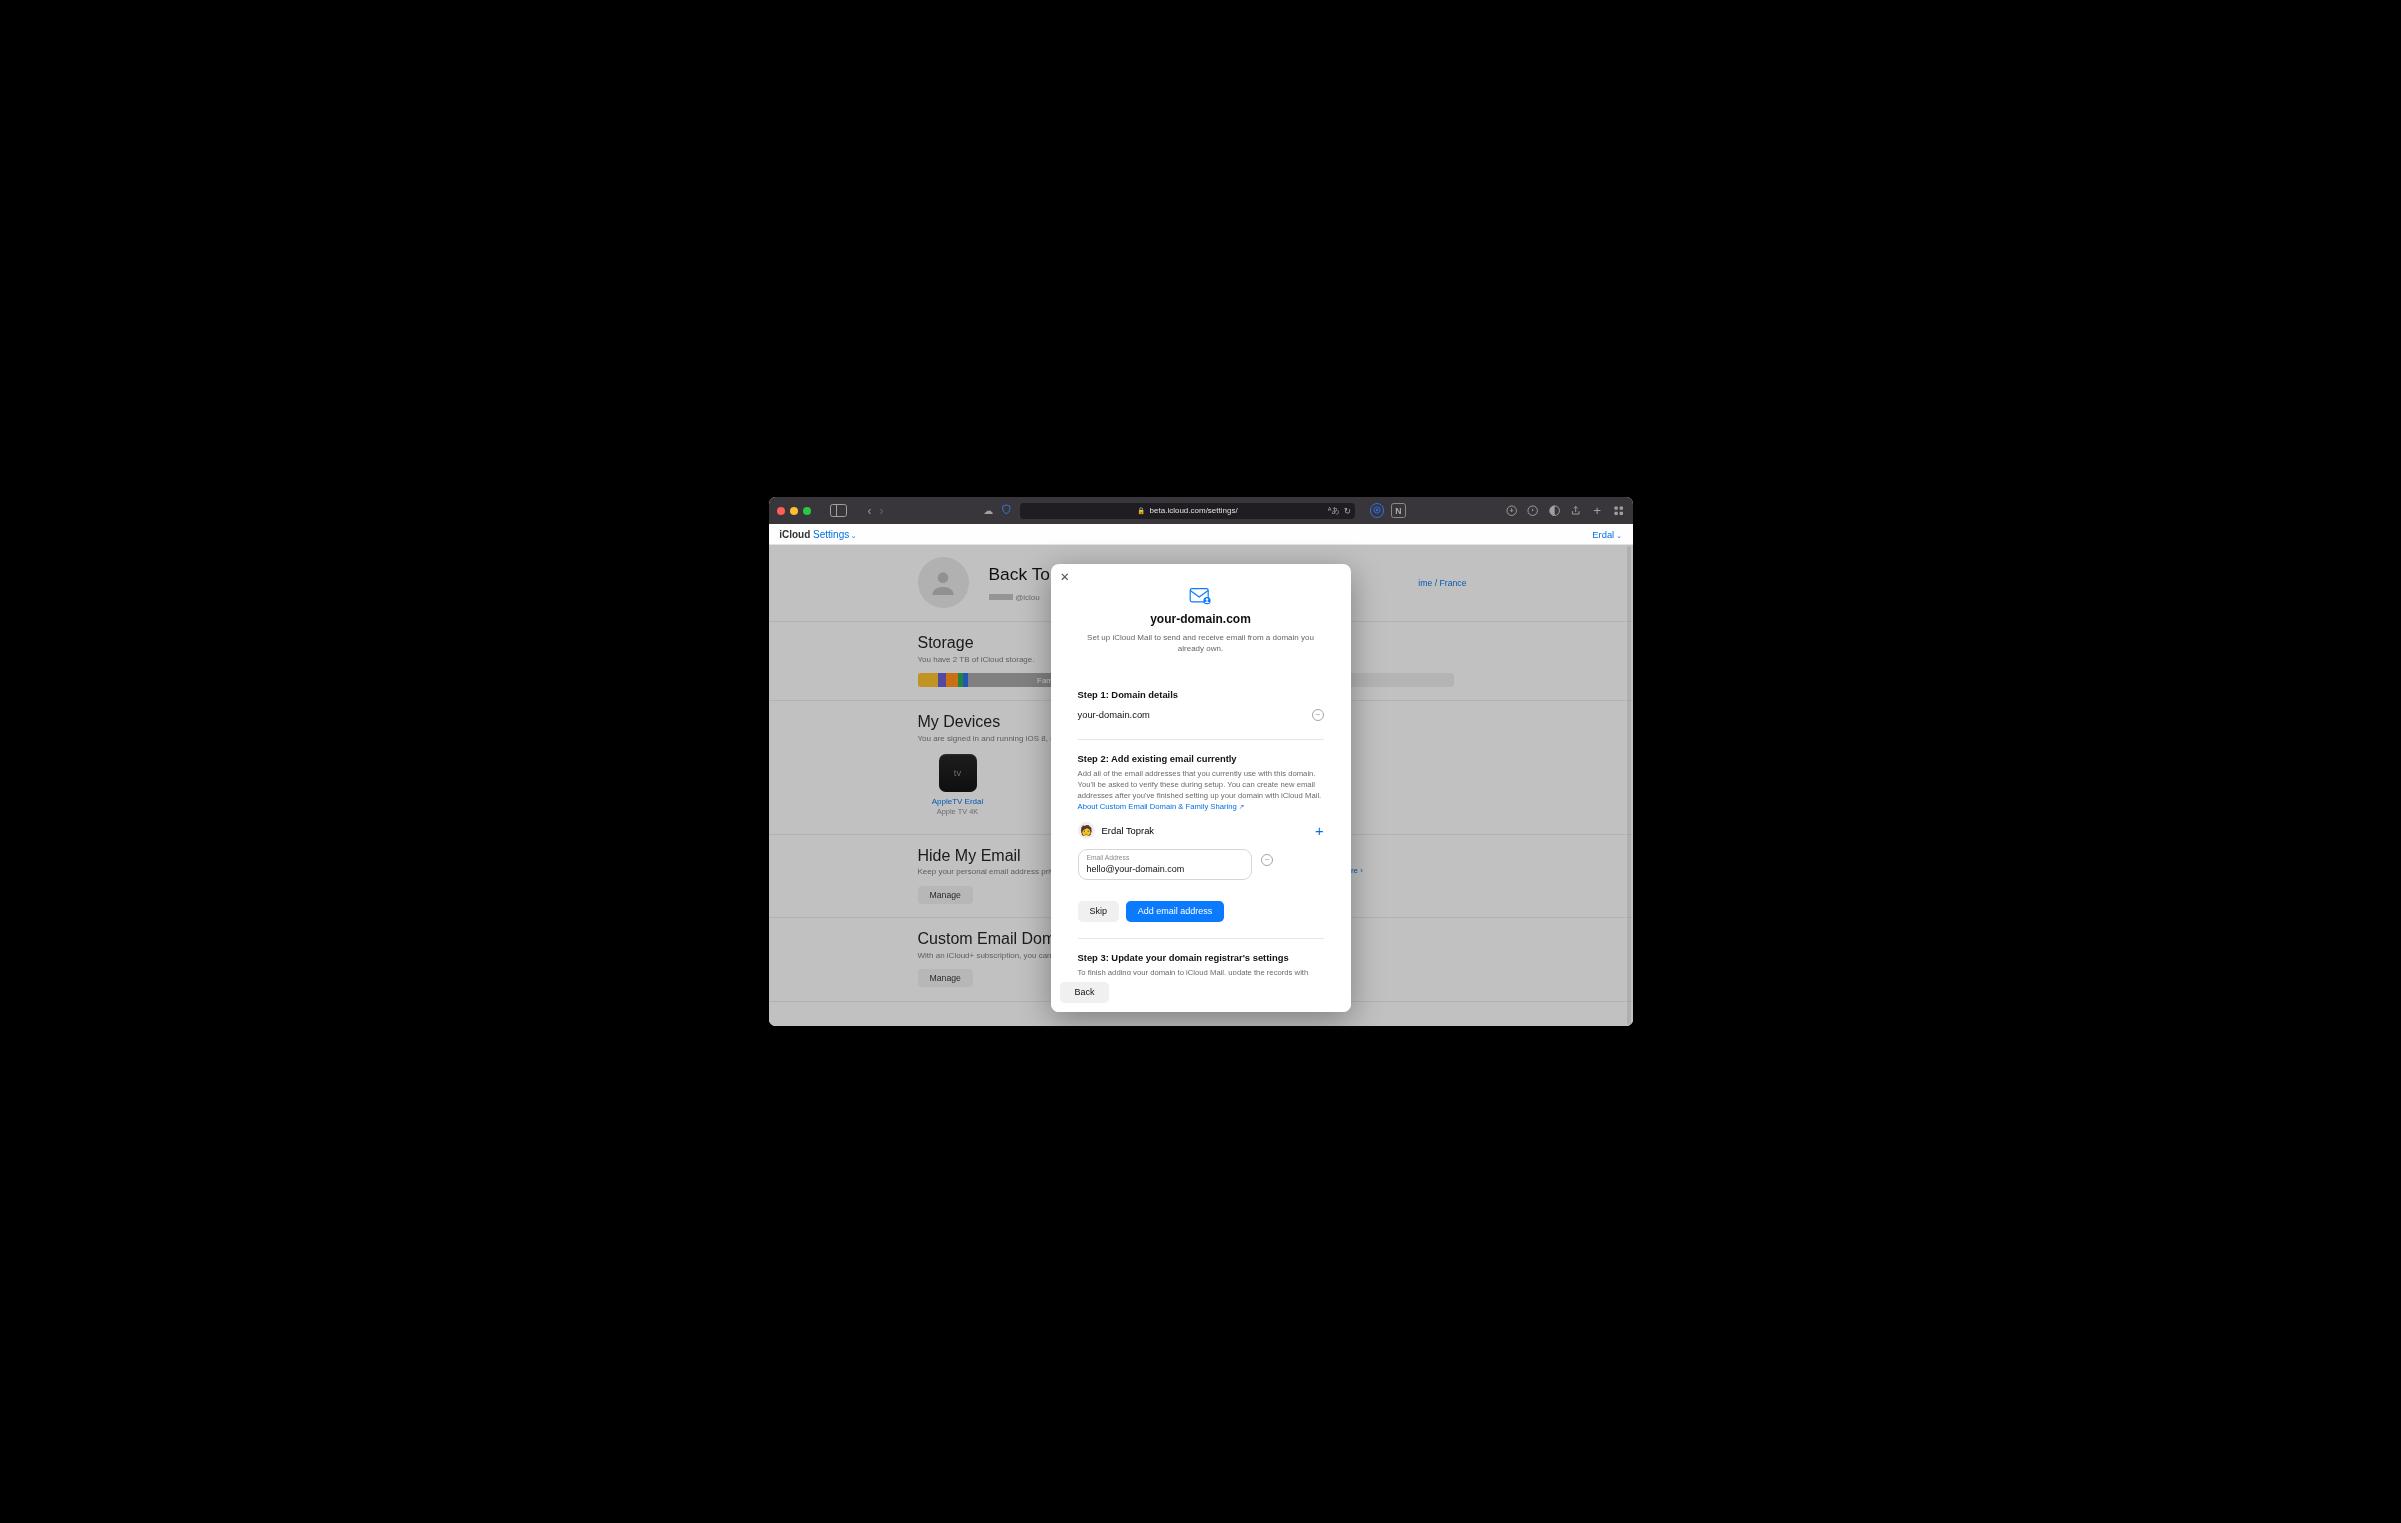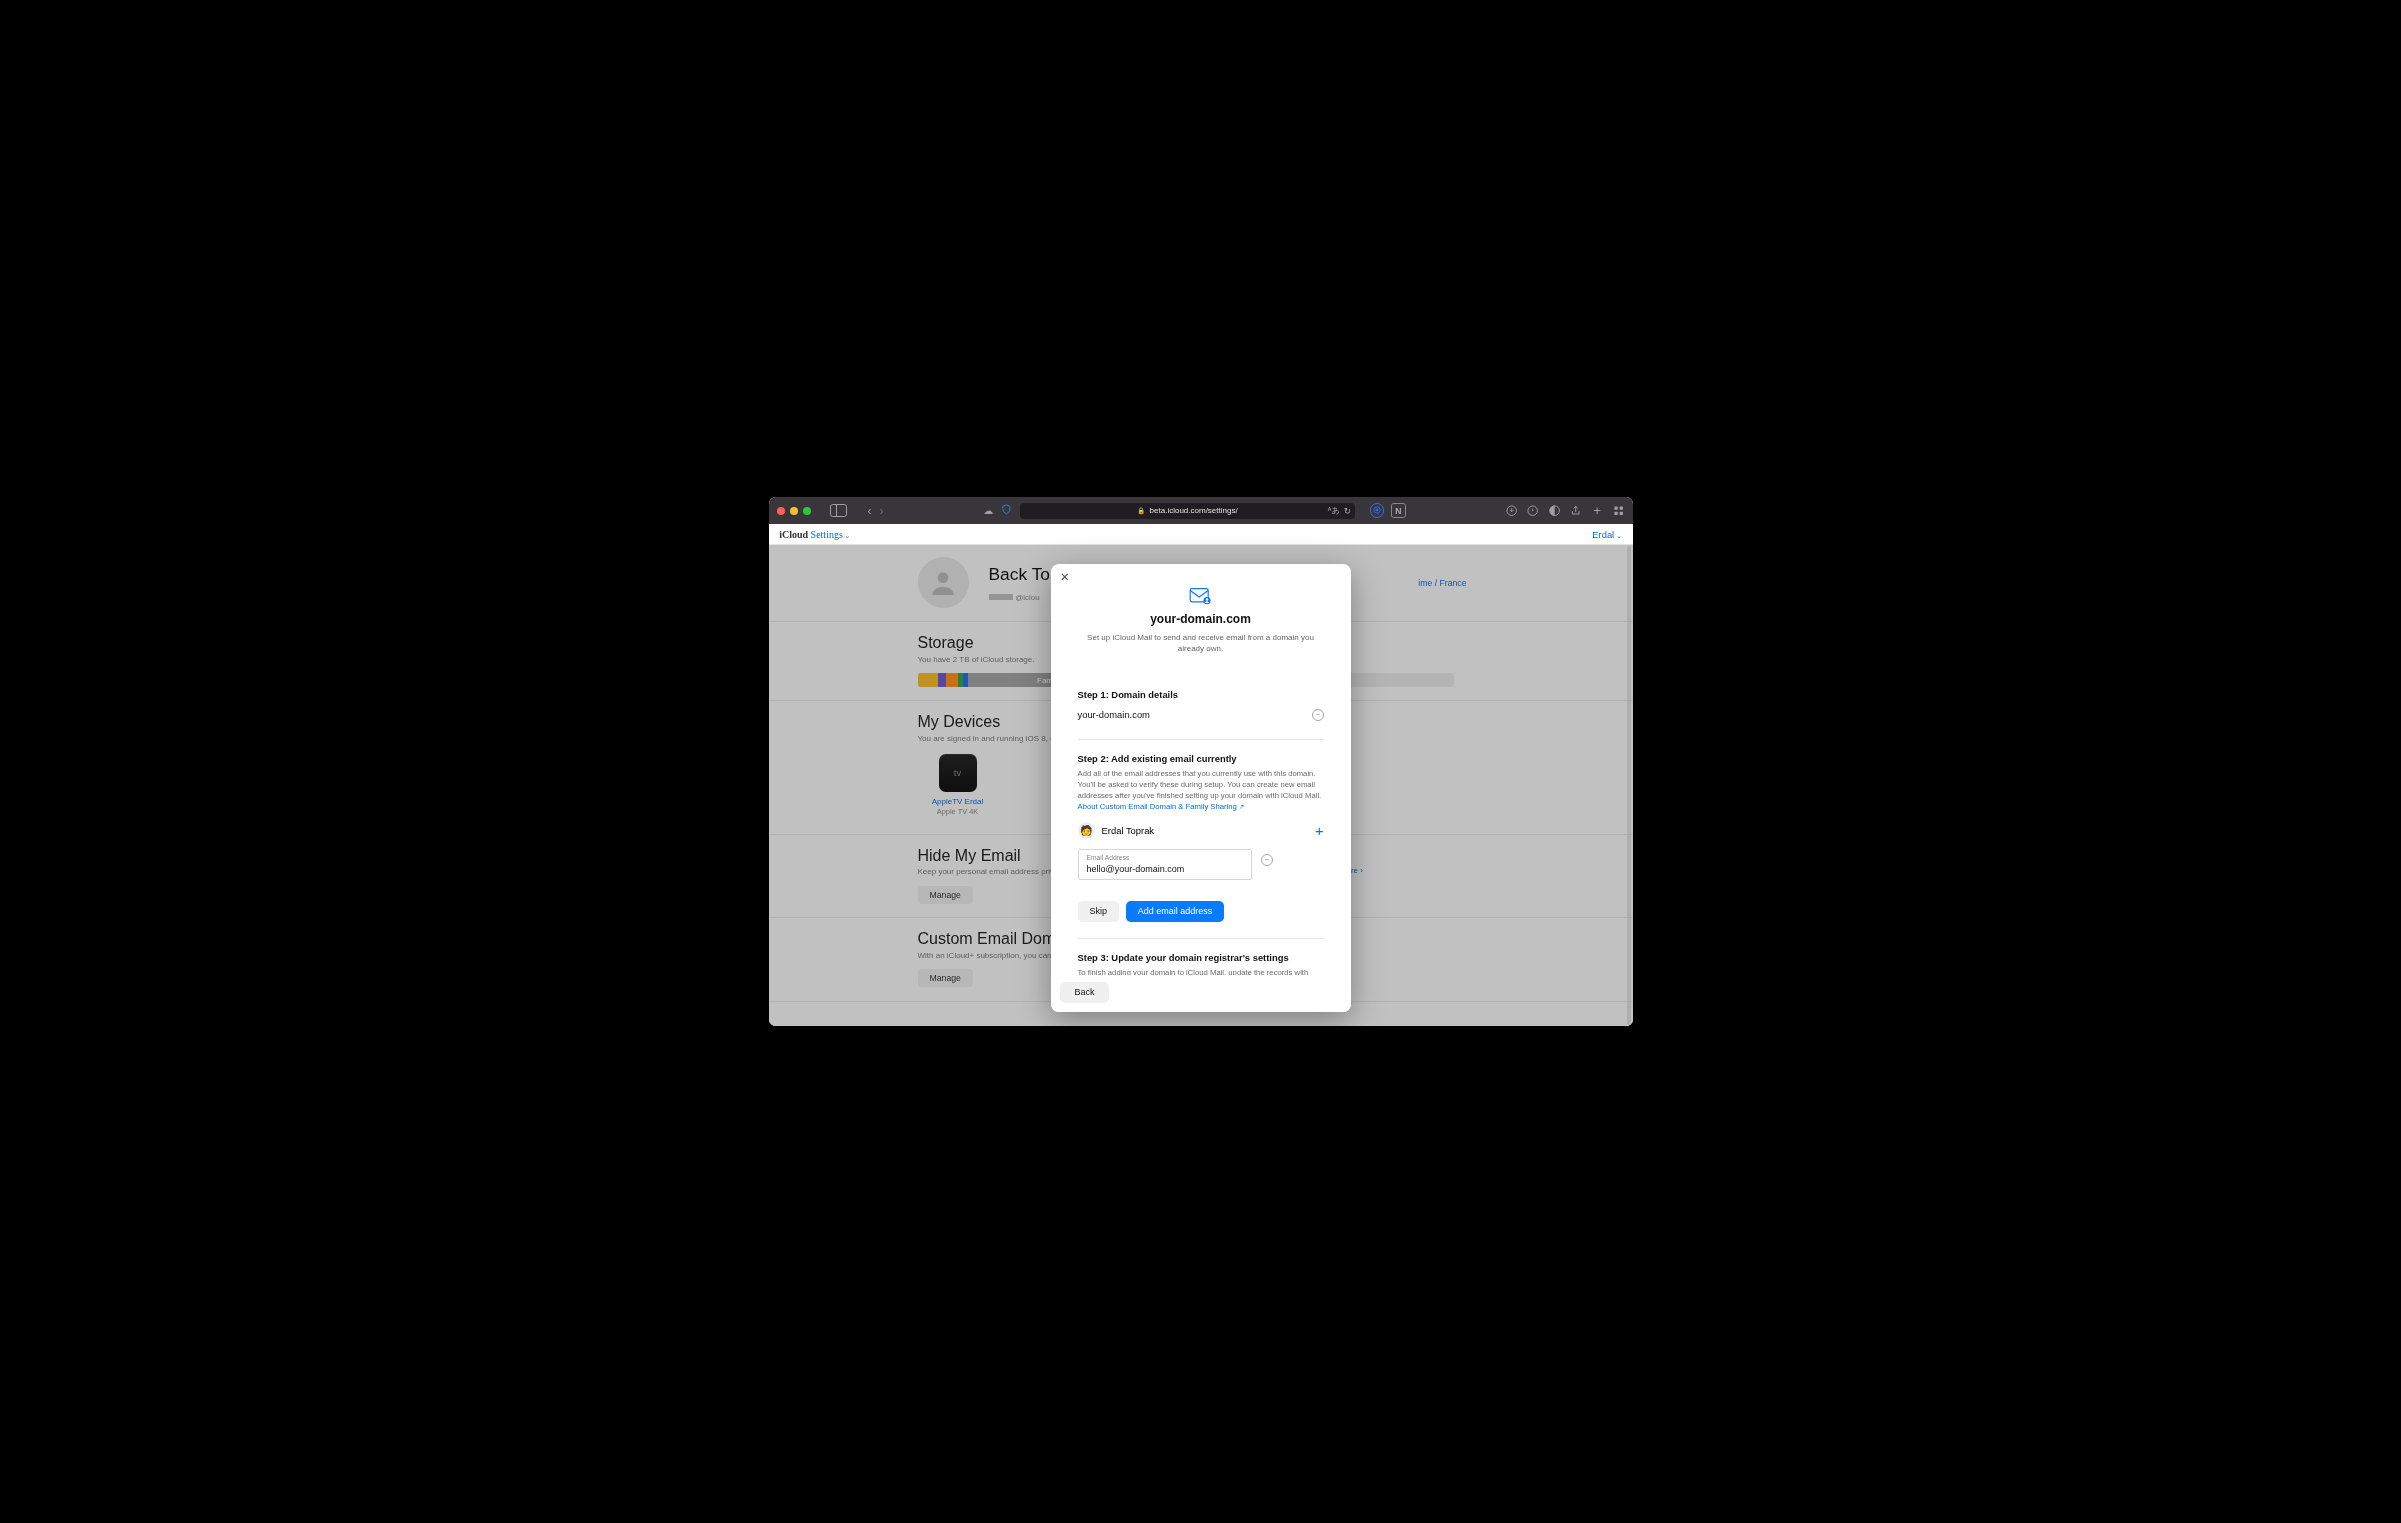--- a/index.html
+++ b/index.html
@@ -62,21 +62,21 @@
     display:flex; align-items:center; justify-content:center; color:#aaa; font-size:8.7px; font-weight:700;
   }
   .right-toolbar { display:flex; gap:9.4px; align-items:center; color:#a0a0a0; margin-left:auto; }
   .tb-icon { width:12px; height:12px; display:flex; align-items:center; justify-content:center; }
   
   .headerbar {
     height: 21.4px; background: rgba(255,255,255,.9);
     display:flex; align-items:center; justify-content:space-between;
     padding: 0 10.7px; font-size:10px; border-bottom:0.7px solid #e2e2e2;
   }
-  .brand { font-weight:600; color:#333;font-family:Liberation Serif, serif; }
+  .brand { font-weight:600; color:#333; }
   .brand .blue { color:#0071e3; font-weight:500; }
   .brand .chevd { color:#0071e3; font-size:7.4px; margin-left:1.3px; }
   .userlink { color:#0071e3; font-size:9.4px; }
   .userlink .chevd { font-size:6.7px; margin-left:2px; }
   
   .content-scroll {
     position:absolute; top:48px; left:0; right:0; bottom:0; overflow:hidden;
     background:#f5f5f7;
   }
   .dim-overlay {
@@ -173,21 +173,21 @@
   .divider { height:0.7px;background:#e6e6e6; margin-top:16px; }
 
   .user-row { display:flex; align-items:center; gap:6.7px; margin-top:9.4px; }
   .user-avatar {
     width:17.4px;height:17.4px;border-radius:50%; background:#eee;
     display:flex;align-items:center;justify-content:center; font-size:10px;
   }
   .user-row .plus { margin-left:auto; color:#0071e3; font-size:14.7px; font-weight:300; background:none;border:none; }
 
   .field-box {
-    position:relative; border:0.7px solid #d6d6d6; border-radius:2px;
+    position:relative; border:0.7px solid #d6d6d6; border-radius:9px;
     margin-top:9.4px; padding: 12px 8px 5.4px 8px; width: 174px;
   }
   .field-label { position:absolute; top:4px; left:8px; font-size:6.7px; color:#8a8a8a; }
   .field-input { border:none; outline:none; font-size:9px; color:#111; width:100%; background:transparent; }
   .field-row { display:flex; align-items:center; gap:9.4px; }
 
   .btn-row { display:flex; gap:6.7px; margin-top:21px; }
   .btn {
     border:none; border-radius:4.7px; font-size:9px; padding:5.4px 12px; cursor:pointer;
   }

